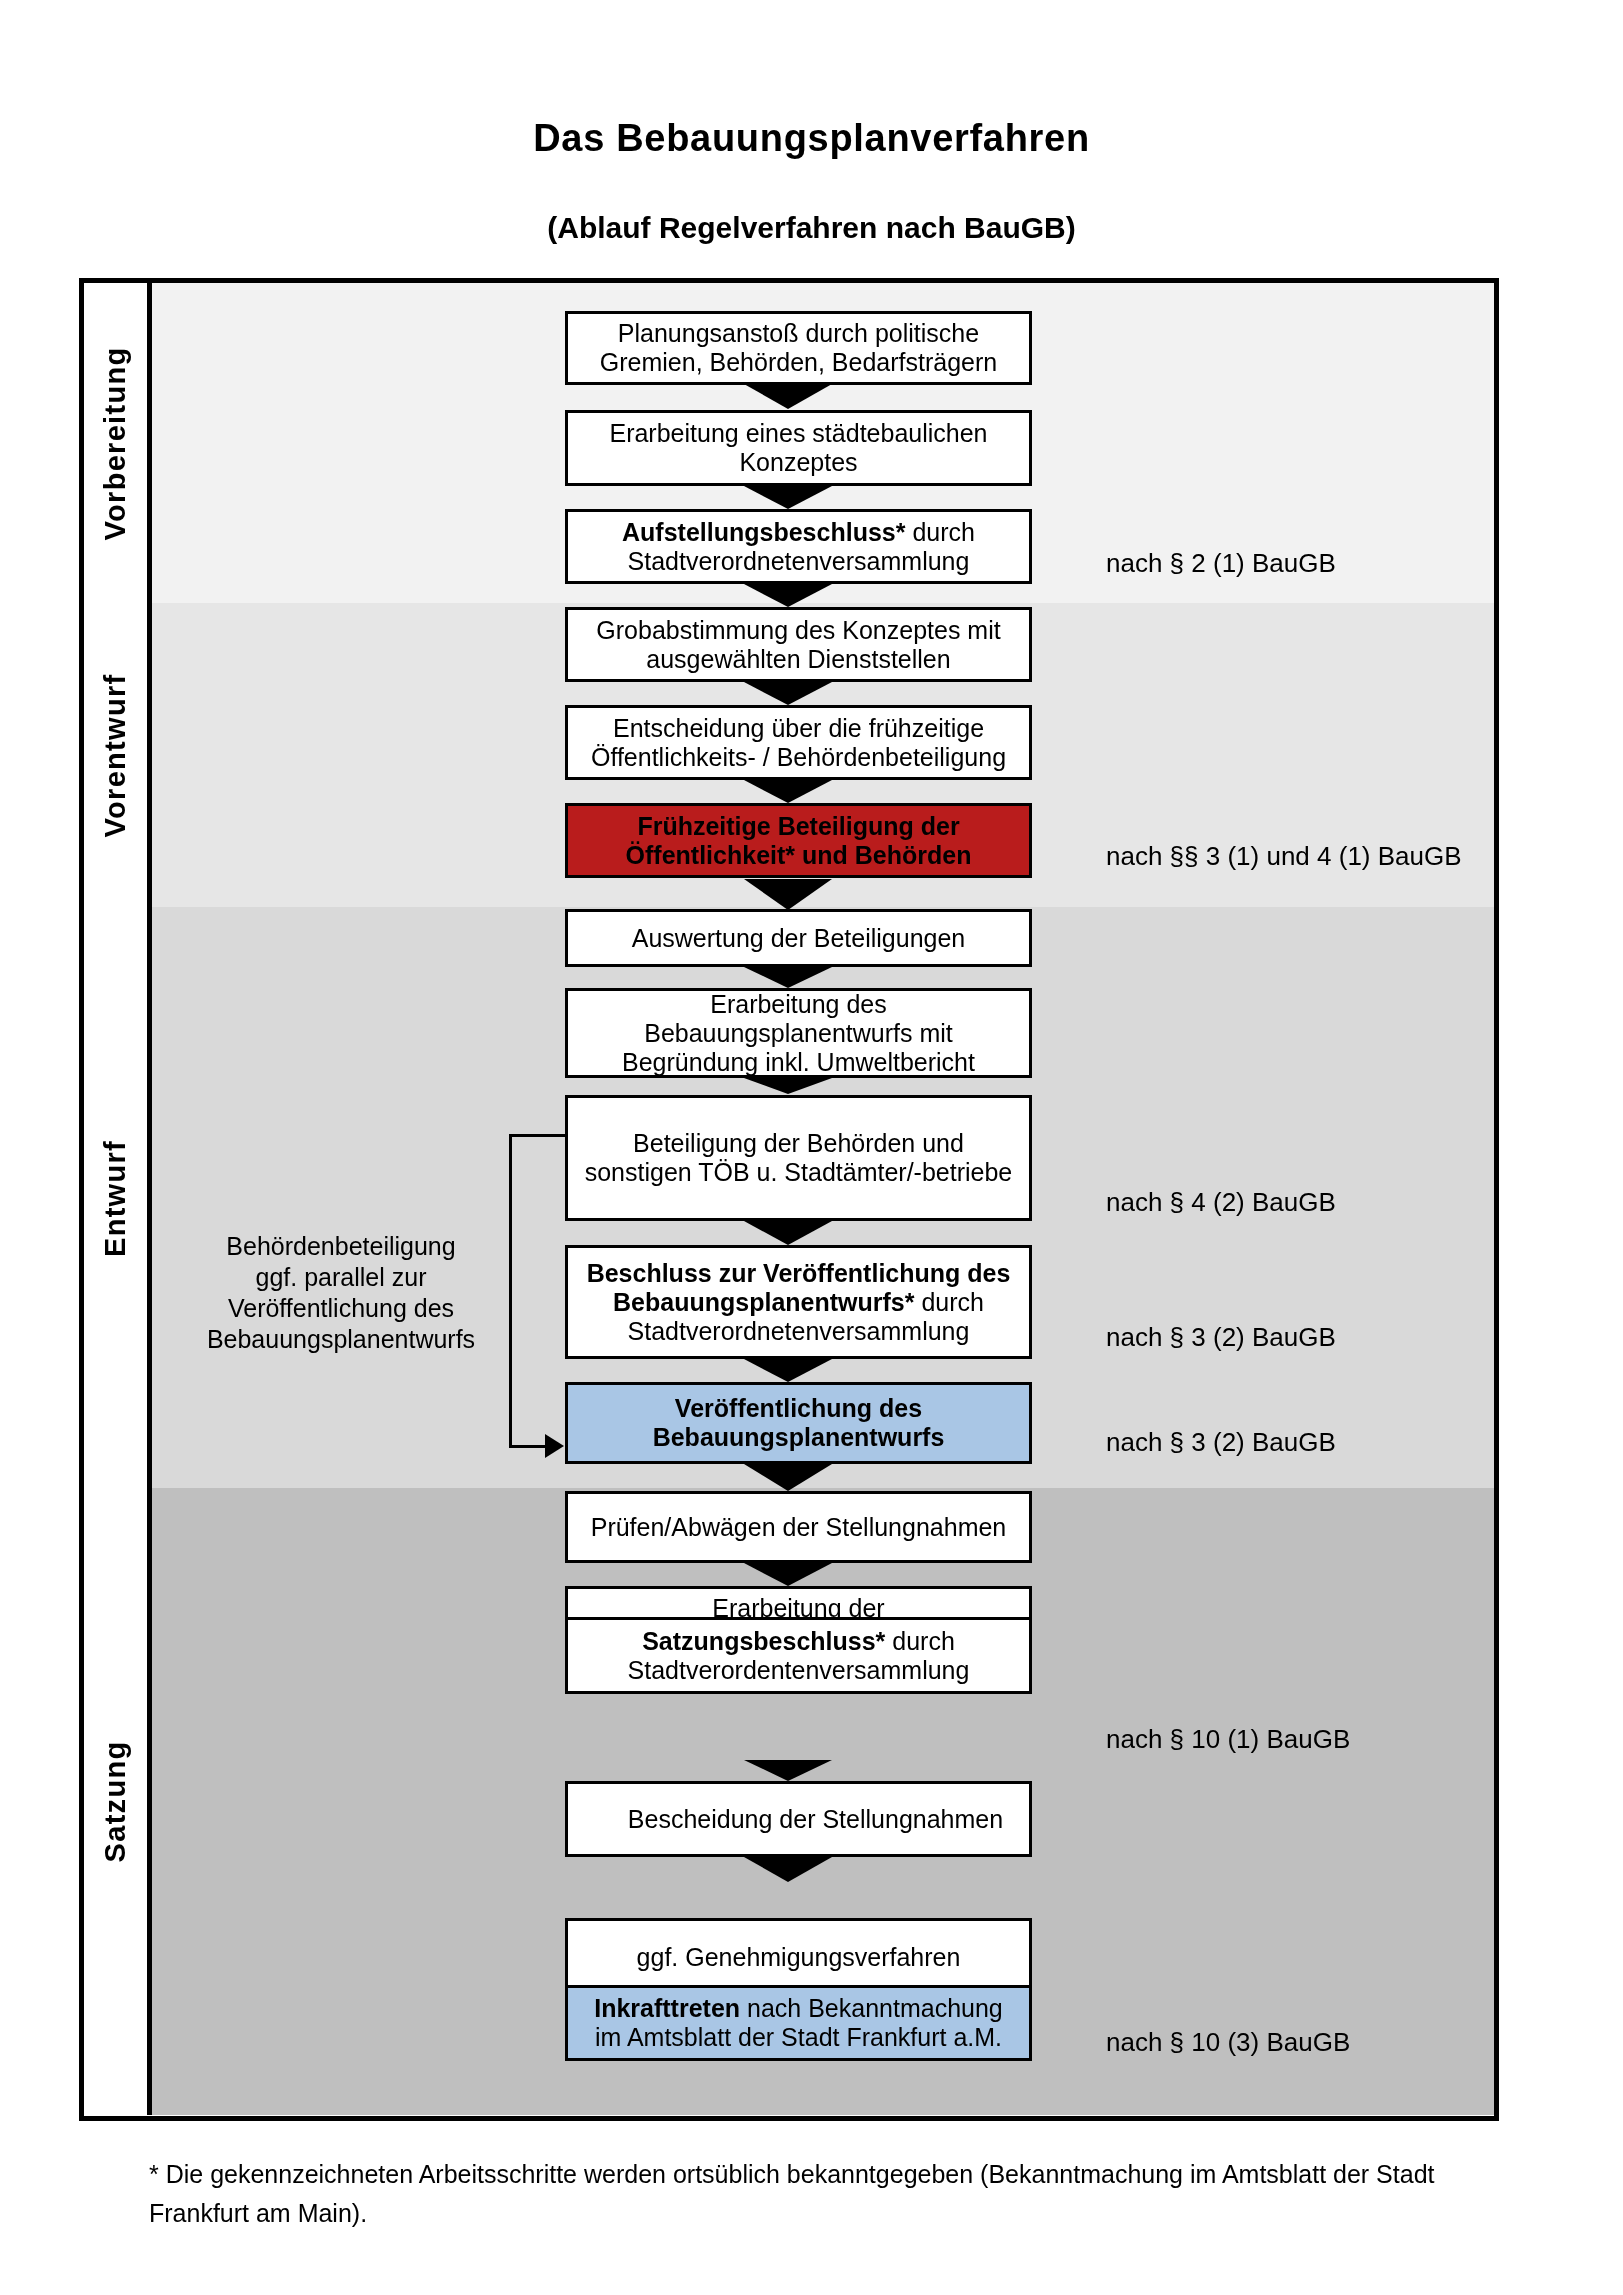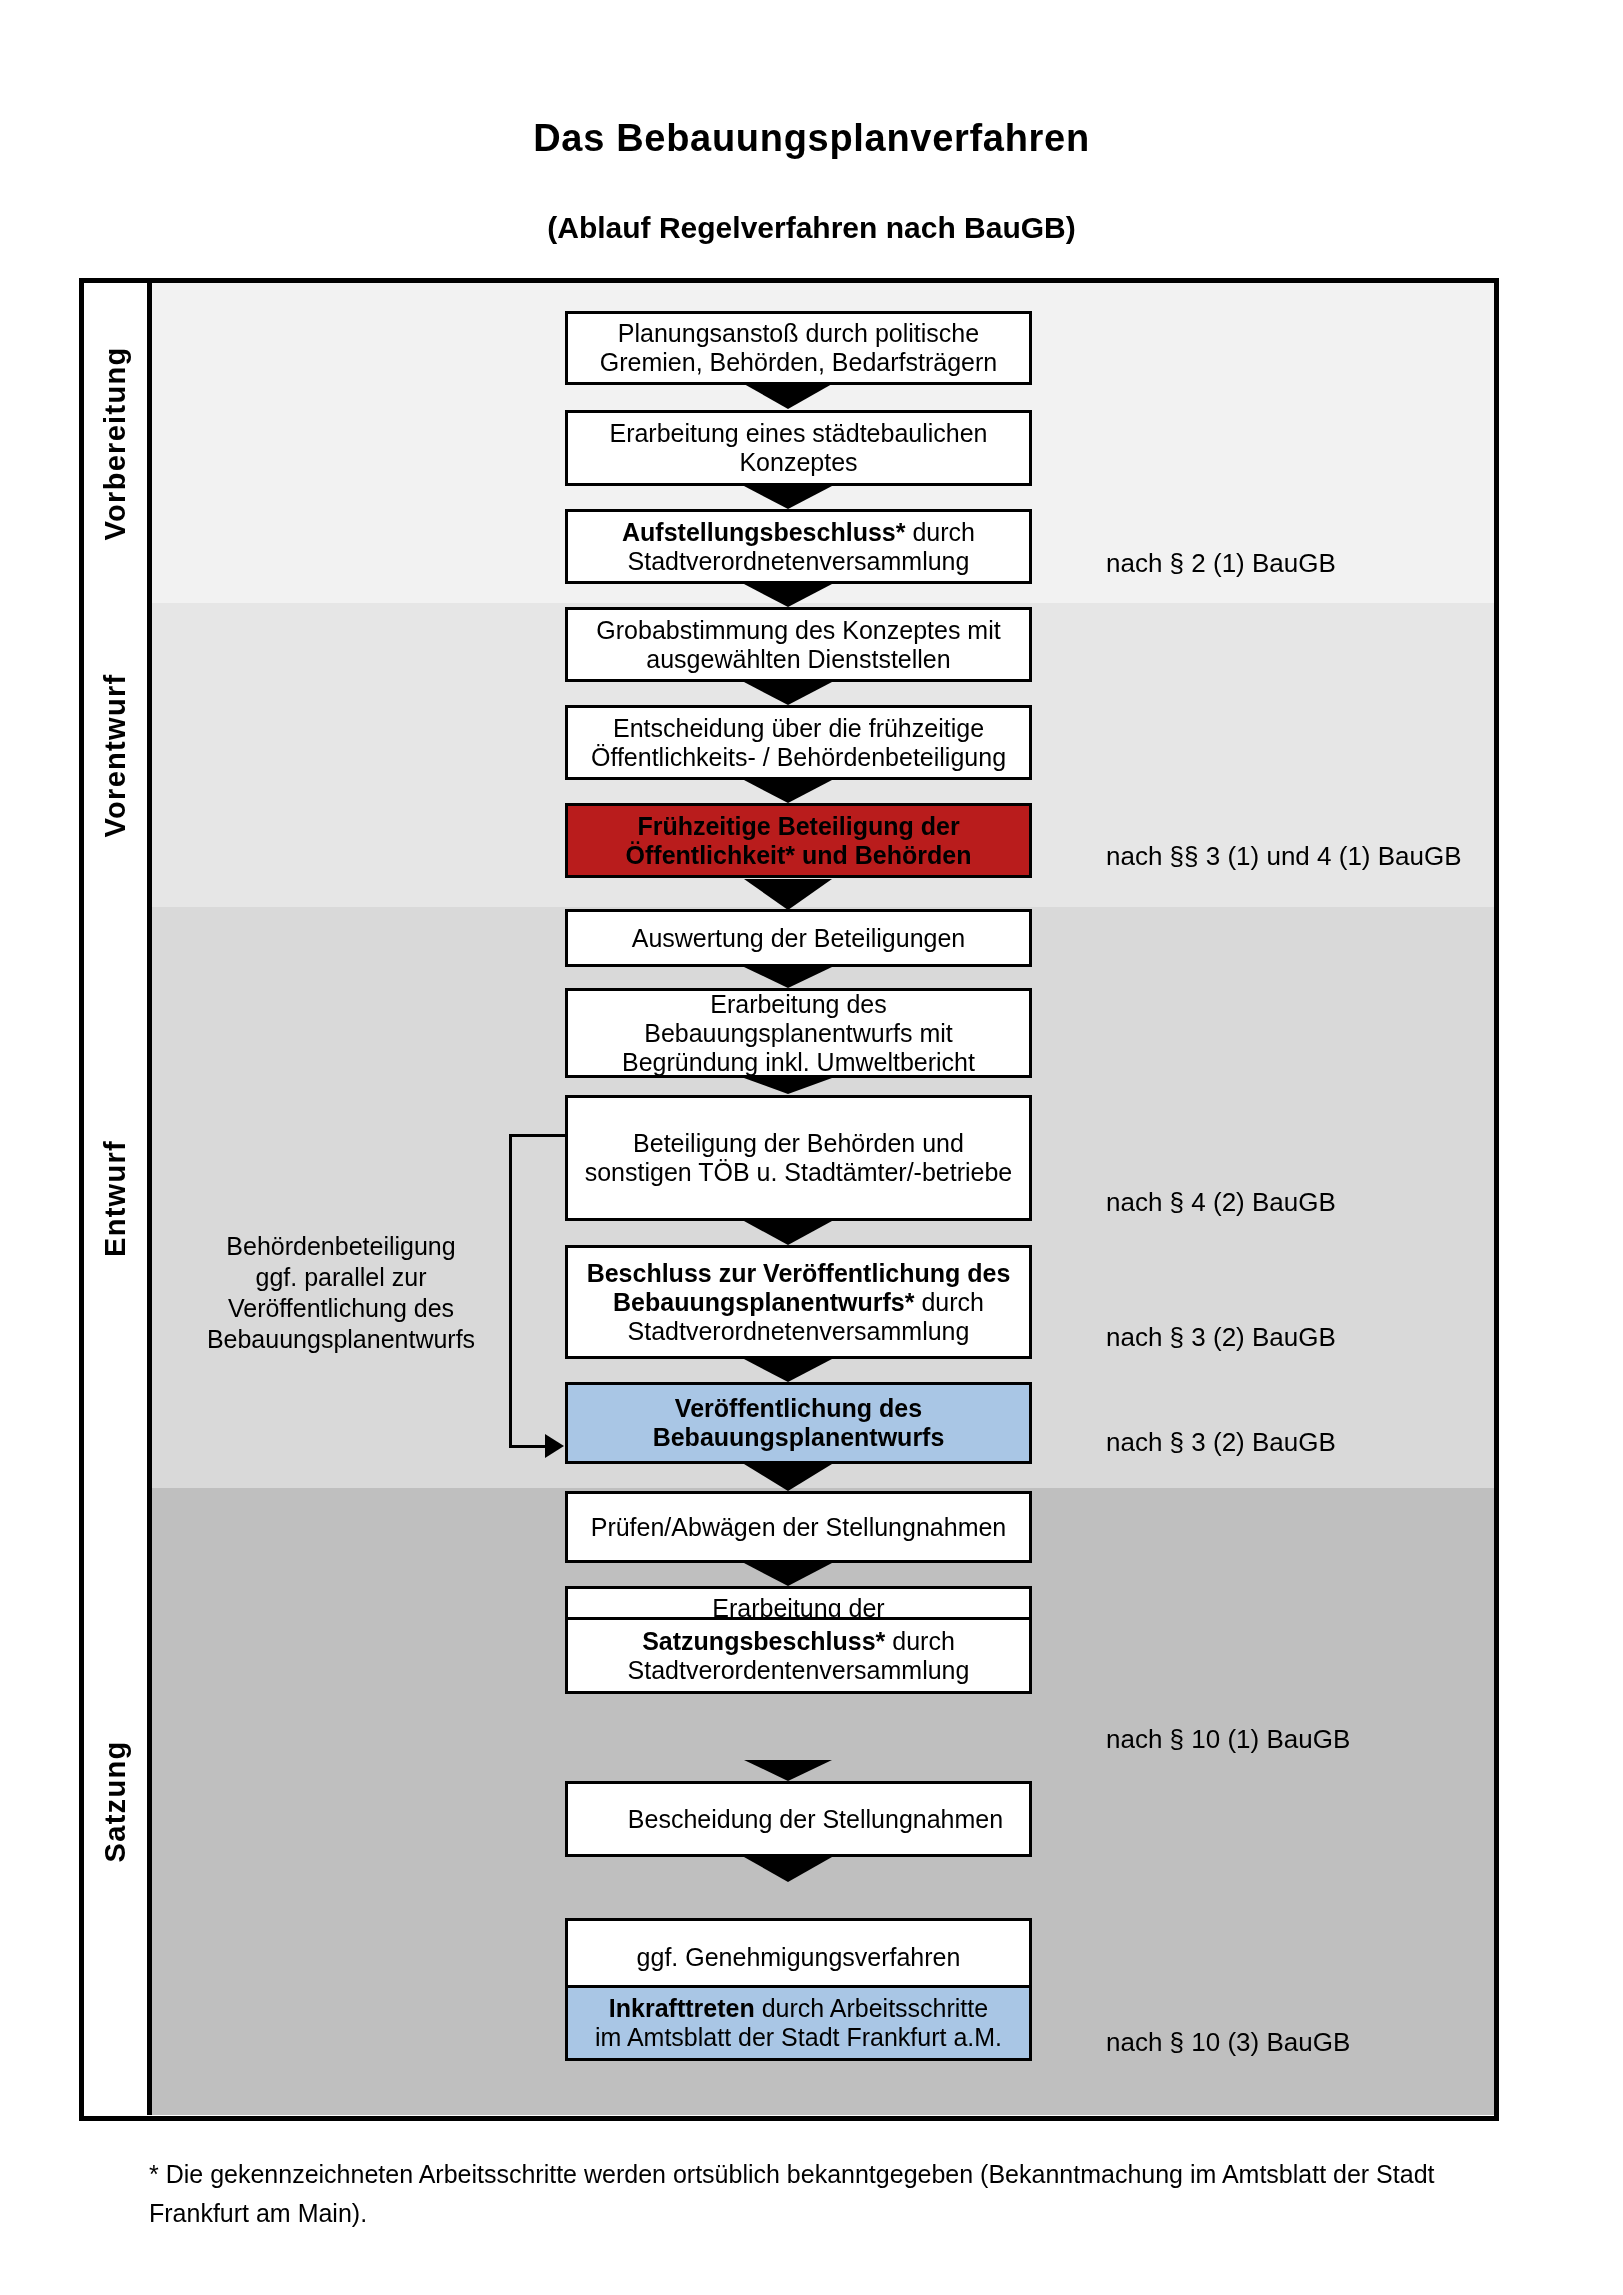--- a/index.html
+++ b/index.html
@@ -175,20 +175,20 @@
     <div class="annotation" style="top: 1441px;">nach § 10 (1) BauGB</div>
     <div class="pbox" style="top: 1498px; height: 76px; padding-left: 34px;">
       <div class="bline"><span>Bescheidung der Stellungnahmen</span></div>
     </div>
     <div class="arrow" style="top: 1574px; border-top: 25px solid rgb(0, 0, 0);"></div>
     <div class="pbox" style="top: 1599px; height: 78px; margin-top: 36px;">
       <div class="bline"><span>ggf. Genehmigungsverfahren</span></div>
     </div>
     <div class="arrow" style="top: 1677px; border-top: 25px solid rgb(0, 0, 0);"></div>
     <div class="pbox" style="top: 1702px; height: 76px; background: rgb(169, 198, 229);">
-      <div class="bline"><b>Inkrafttreten</b><span> durch Arbeitsschritte</span></div>
+      <div class="bline"><b>Inkrafttreten</b><span> nach Bekanntmachung</span></div>
       <div class="bline"><span>im Amtsblatt der Stadt Frankfurt a.M.</span></div>
     </div>
     <div class="annotation" style="top: 1744px;">nach § 10 (3) BauGB</div>
   </div>
 
 <div class="footnote">* Die gekennzeichneten Arbeitsschritte werden ortsüblich bekanntgegeben (Bekanntmachung im Amtsblatt der Stadt Frankfurt am Main).</div>
 
 
 </body></html>

